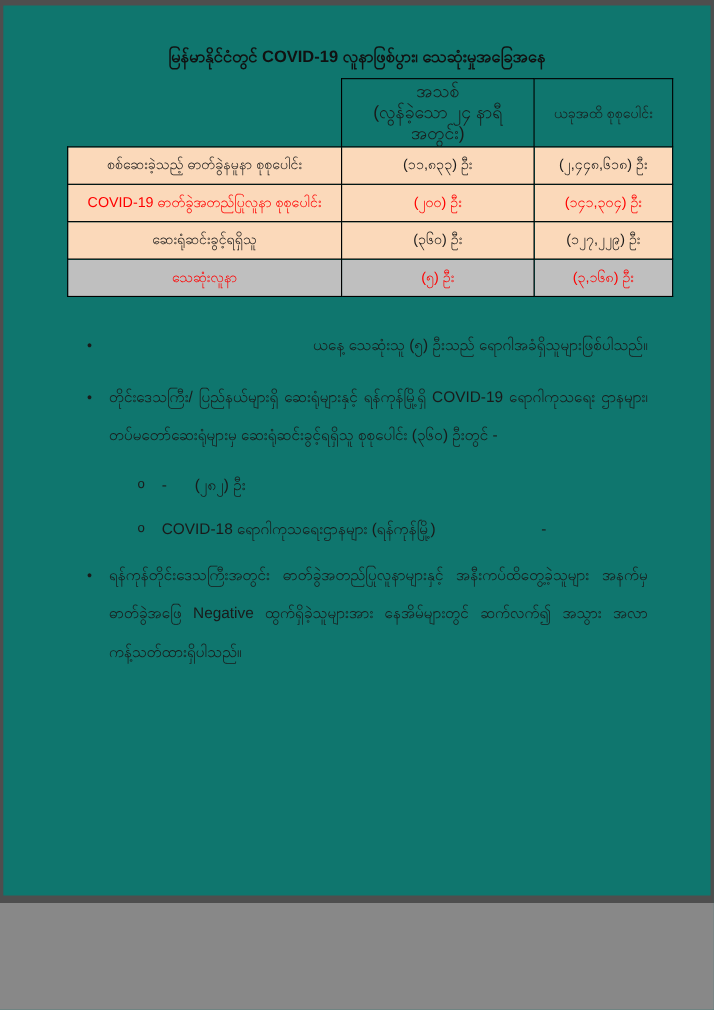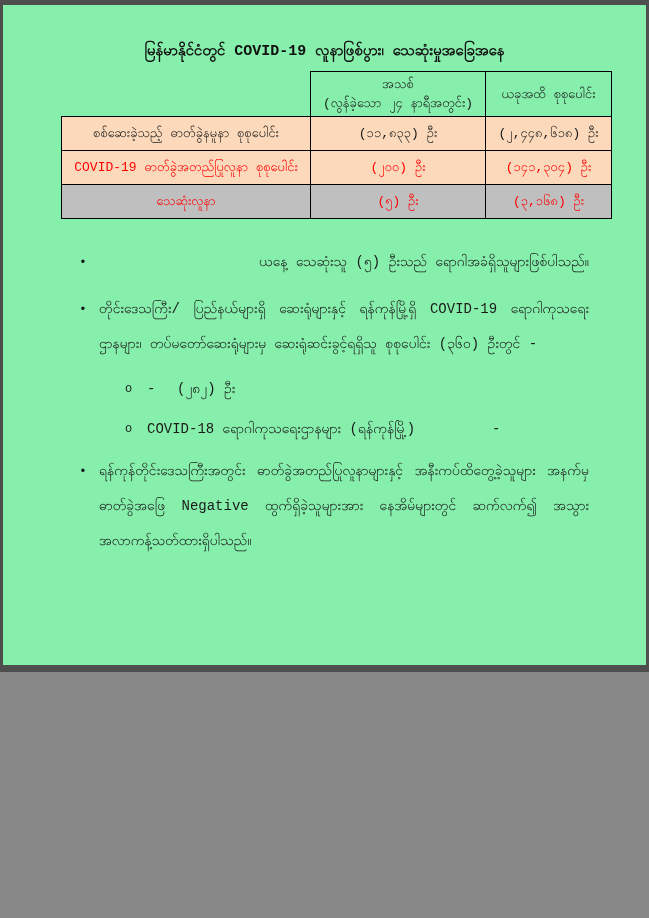--- a/index.html
+++ b/index.html
@@ -1,26 +1,26 @@
 <!DOCTYPE html>
 <html><head>
 <meta charset="utf-8">
 <style>
   html, body { margin: 0; padding: 0; background: #888; }
   .page {
     position: relative;
     width: 649px;
-    height: 672px;
+    height: 821px;
     box-sizing: border-box;
-    background: #86efac;
+    background: #0f766e;
     border-top: 5px solid #4e4e4e;
     border-bottom: 7px solid #4e4e4e;
     border-left: 3px solid #4e4e4e;
     border-right: 3px solid #4e4e4e;
-    font-family: Liberation Mono, monospace;
+    font-family: Liberation Sans, sans-serif;
     color: #1a1a1a;
     overflow: hidden;
   }
   .doc-title {
     margin-top: 32px;
     text-align: center;
     font-weight: bold;
     font-size: 15px;
     line-height: 30px;
     color: #111;
@@ -41,21 +41,21 @@
   }
   .covid-table td.cell-empty {
     border: none;
     background: transparent;
   }
   .covid-table tr.hdr-row td { height: 40px; line-height: 19px; }
   .covid-table tr.data-row td { height: 29px; }
   .bg-peach { background: #fbd9ba; }
   .bg-gray  { background: #bfbfbf; }
   .txt-red  { color: #ff0000; }
-  .hdr-sub { display: block; font-size: 13px; }
+  .hdr-sub { display: block; font-size: 16px; }
   .bullets {
     margin: 26px 57px 0 76px;
     font-size: 14px;
   }
   .bullet {
     display: flex;
     line-height: 35px;
     margin-bottom: 12px;
   }
   .bullet .marker {
@@ -105,20 +105,25 @@
       <td class="bg-peach">စစ်ဆေးခဲ့သည့် ဓာတ်ခွဲနမူနာ စုစုပေါင်း</td>
       <td class="bg-peach">(၁၁,၈၃၃) ဦး</td>
       <td class="bg-peach">(၂,၄၄၈,၆၁၈) ဦး</td>
     </tr>
     <tr class="data-row">
       <td class="bg-peach txt-red">COVID-19 ဓာတ်ခွဲအတည်ပြုလူနာ စုစုပေါင်း</td>
       <td class="bg-peach txt-red">(၂၀၀) ဦး</td>
       <td class="bg-peach txt-red">(၁၄၁,၃၀၄) ဦး</td>
     </tr>
     <tr class="data-row">
+      <td class="bg-peach">ဆေးရုံဆင်းခွင့်ရရှိသူ</td>
+      <td class="bg-peach">(၃၆၀) ဦး</td>
+      <td class="bg-peach">(၁၂၇,၂၂၉) ဦး</td>
+    </tr>
+    <tr class="data-row">
       <td class="bg-gray txt-red">သေဆုံးလူနာ</td>
       <td class="bg-gray txt-red">(၅) ဦး</td>
       <td class="bg-gray txt-red">(၃,၁၆၈) ဦး</td>
     </tr>
   </tbody>
     </table>
 
   <div class="bullets">
 
     <div class="bullet">

